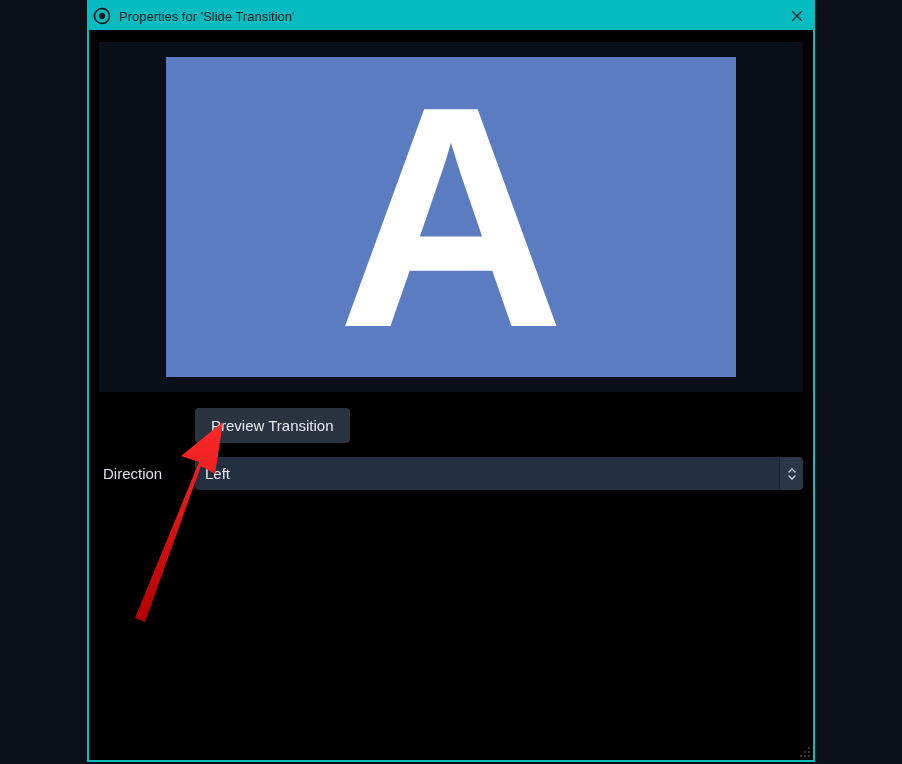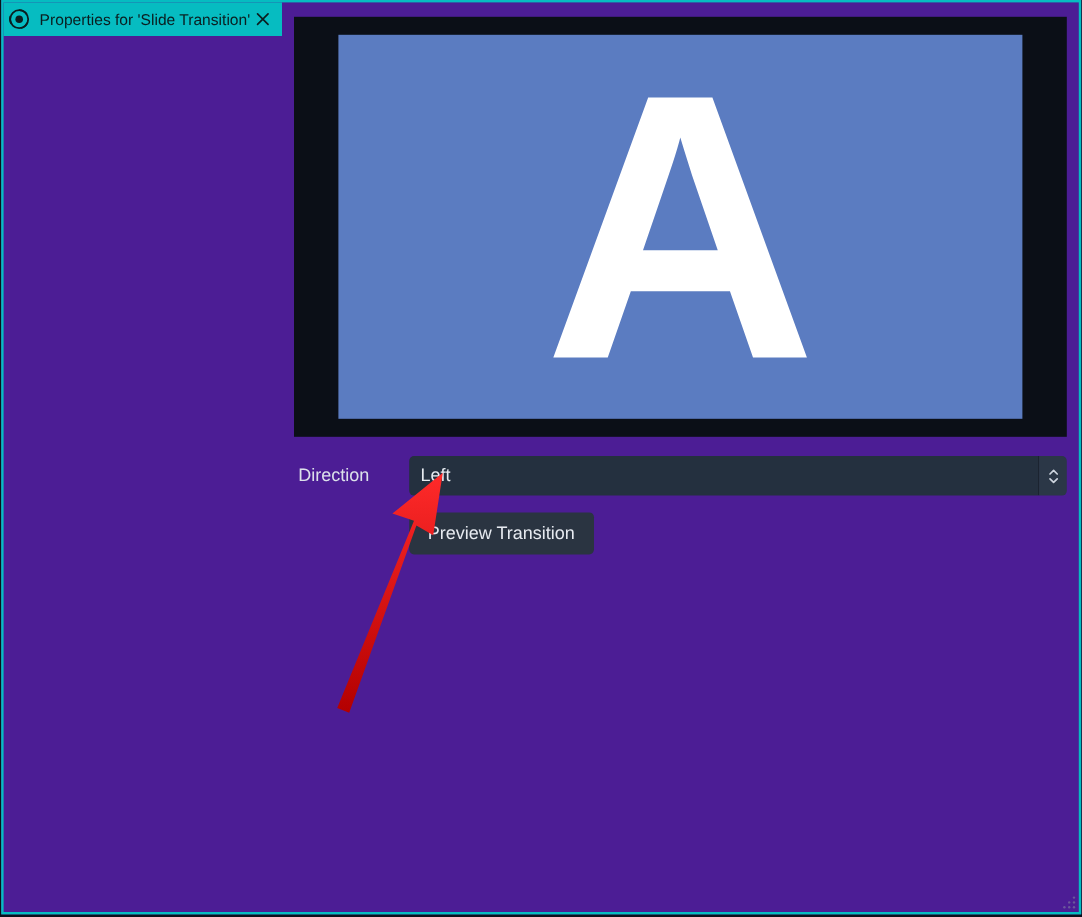--- a/index.html
+++ b/index.html
@@ -1,21 +1,21 @@
 <!DOCTYPE html>
 <html><head>
 <meta charset="utf-8">
 <style>
   * { box-sizing: border-box; margin: 0; padding: 0; }
   html, body { width: 902px; height: 764px; font-family: "Segoe UI", Arial, sans-serif; background: #0c1019; overflow: hidden; }
   .window {
-    width: 900px; height: 762px; margin: 0 auto;
+    width: 728px; height: 762px; margin: 0 auto;
     border: 2px solid #06bcc1;
-    background: #4c1d95;
-    display: flex; 
+    background: #000000;
+    display: flex; flex-direction: column;
     position: relative;
   }
   .titlebar {
     height: 28px; background: #06bcc1;
     display: flex; align-items: center;
     padding: 0 6px 0 4px;
     color: #0b1e20;
     font-size: 13px;
   }
   .titlebar .app-icon {
@@ -107,35 +107,35 @@
   <div class="content">
     <div class="preview-area">
       <div class="preview-canvas">
         <svg viewBox="0 0 100 100" preserveAspectRatio="xMidYMid meet">
           <text x="50" y="50" text-anchor="middle" dominant-baseline="central" font-family="Arial, Helvetica, sans-serif" font-weight="700" font-size="105" fill="#ffffff">A</text>
         </svg>
       </div>
     </div>
 
     <div class="form-area">
+      <div class="form-row preview-btn-row">
+        <button class="btn">Preview Transition</button>
+      </div>
+
       <div class="form-row">
         <label>Direction</label>
         <div class="select-wrap">
           <div class="select">Left</div>
           <div class="spinner">
             <svg viewBox="0 0 10 14" width="10" height="14">
               <path d="M2 5 L5 2 L8 5" fill="none" stroke="#cdd4de" stroke-width="1.4" stroke-linecap="round" stroke-linejoin="round"></path>
               <path d="M2 9 L5 12 L8 9" fill="none" stroke="#cdd4de" stroke-width="1.4" stroke-linecap="round" stroke-linejoin="round"></path>
             </svg>
           </div>
         </div>
-      </div>
-
-      <div class="form-row preview-btn-row">
-        <button class="btn">Preview Transition</button>
       </div>
 
       <div style="flex:1 1 auto"></div>
 
     </div>
 
     <svg class="annotation-arrow" viewBox="0 0 140 210">
       <defs>
         <linearGradient id="redgrad" x1="0" y1="0" x2="0" y2="1">
           <stop offset="0%" stop-color="#ff2a2a"></stop>

